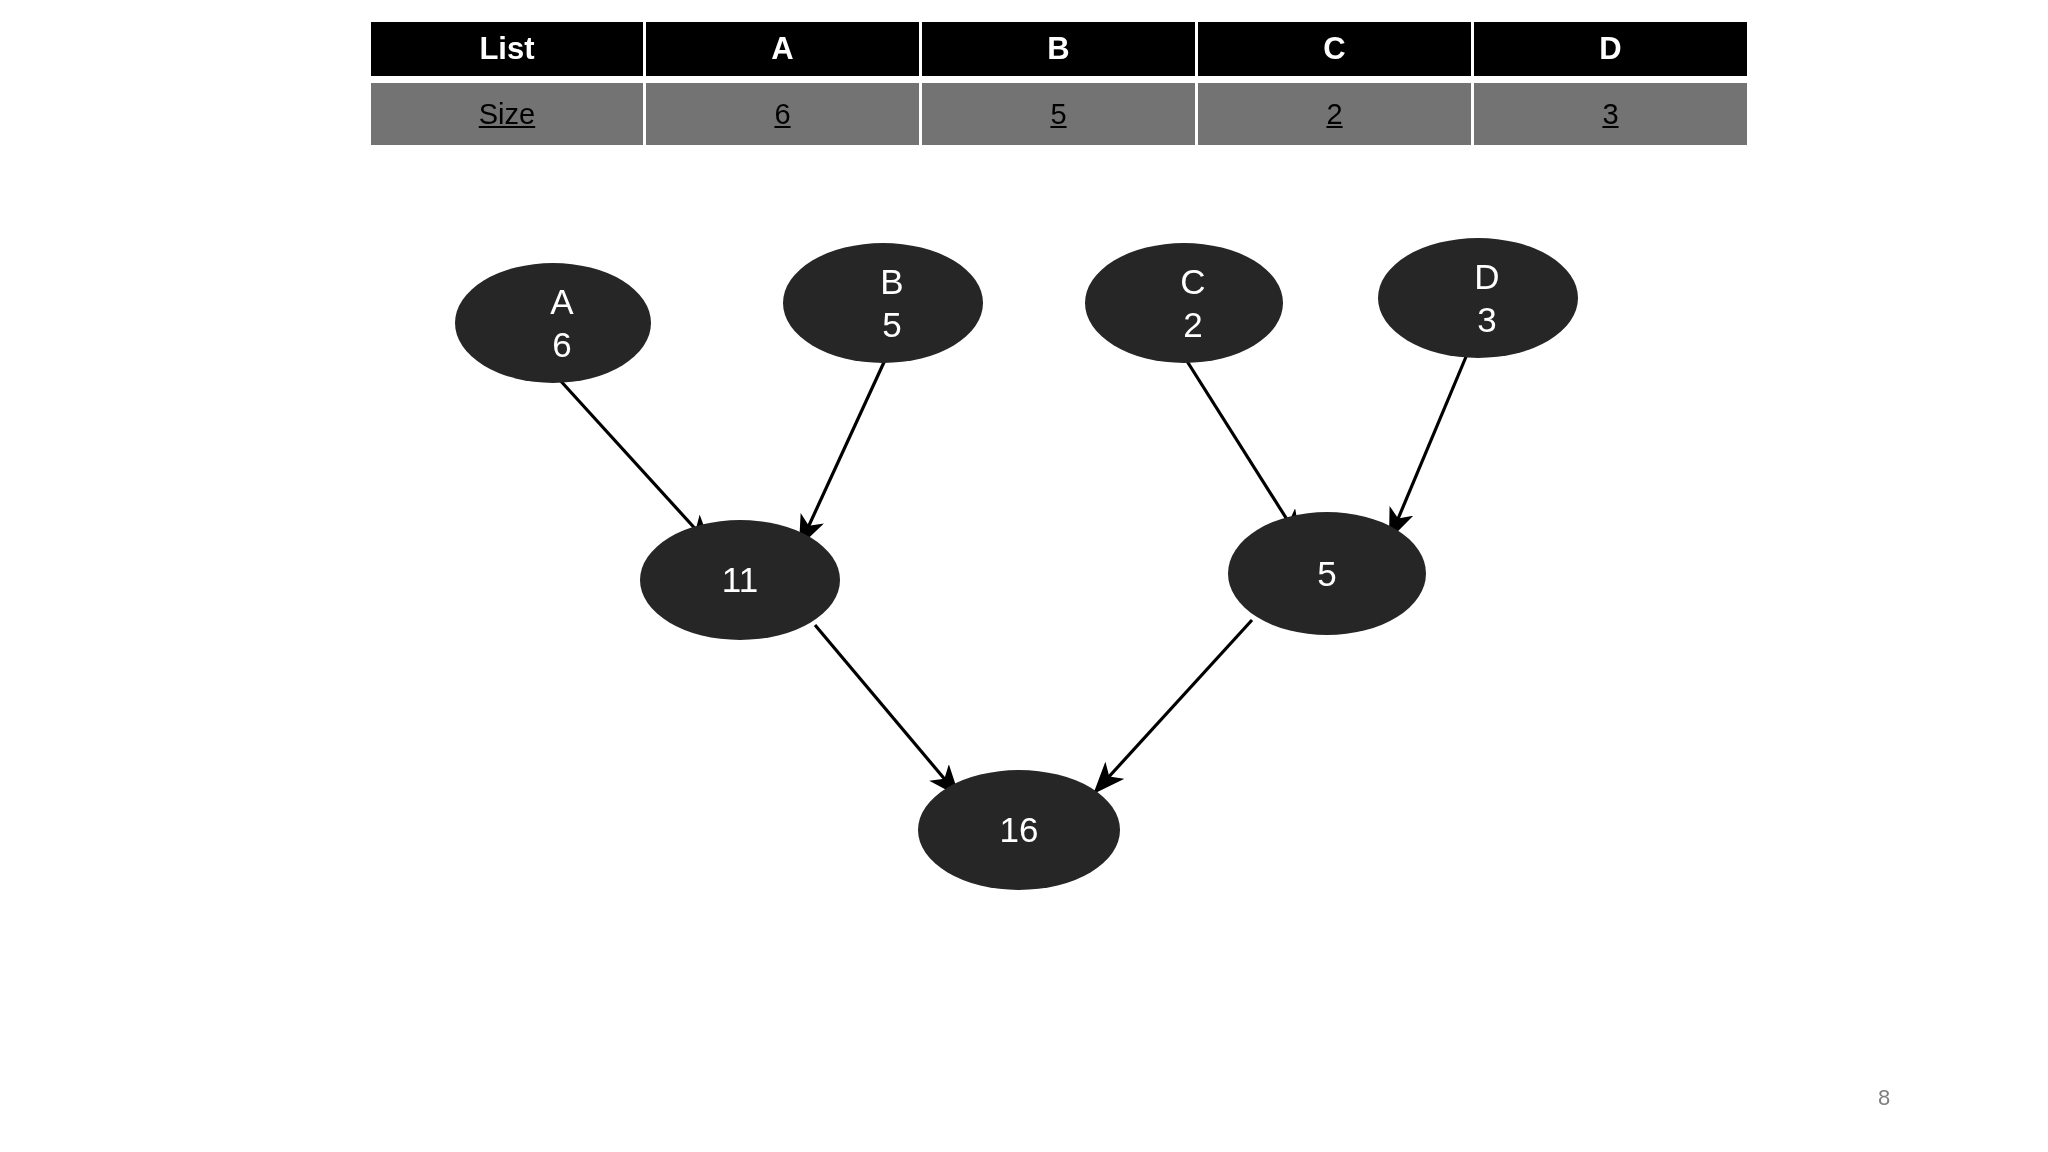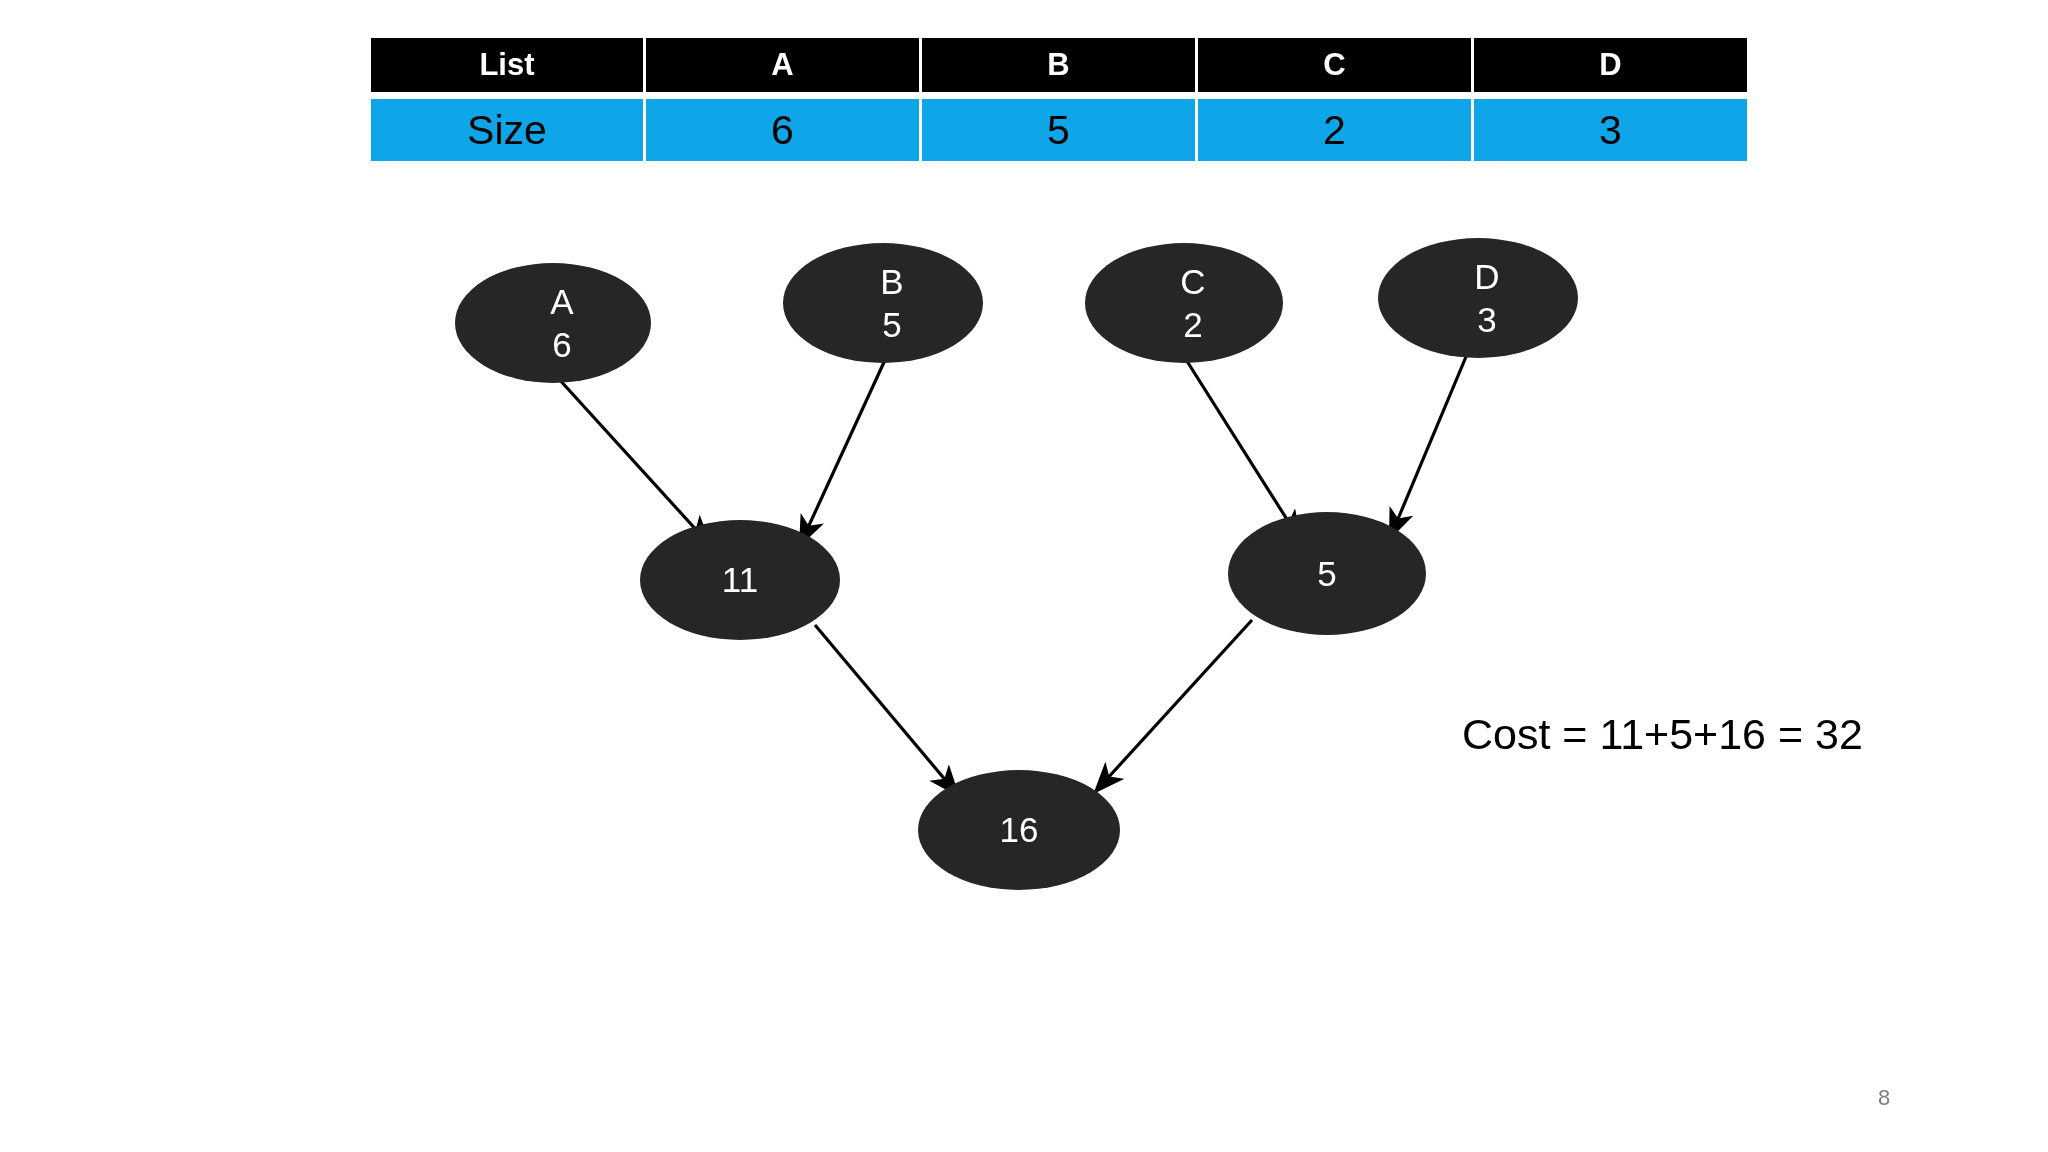--- a/index.html
+++ b/index.html
@@ -17,50 +17,51 @@
     width: 2048px;
     height: 1152px;
     background: #ffffff;
     overflow: hidden;
   }
 
   
   #size-table {
     position: absolute;
     left: 368px;
-    top: 38px;
+    top: 22px;
     width: 1365px;
     border-collapse: separate;
     border-spacing: 3px 0;
     table-layout: fixed;
+    text-decoration: underline;
   }
   #size-table col.c-label { width: 272px; }
   #size-table col.c-val   { width: 273px; }
 
   #size-table th,
   #size-table td {
     height: 54px;
     padding: 0;
     text-align: center;
     vertical-align: middle;
     font-size: 31px;
     line-height: 54px;
   }
   #size-table thead th {
     background: #000000;
     color: #ffffff;
     font-weight: bold;
   }
   #size-table tbody td {
-    background: #0ea5e9;
+    background: #737373;
     color: #000000;
     font-weight: normal;
     height: 62px;
     line-height: 62px;
-    font-size: 41px;
+    font-size: 29px;
   }
   #size-table tbody tr { }
 
   
   #diagram {
     position: absolute;
     left: 0;
     top: 0;
     width: 2048px;
     height: 1152px;
@@ -188,16 +189,15 @@
   </div>
 
   <div class="node" style="left:1228px; top:512px; width:198px; height:123px;">
     <span class="node-line">5</span>
   </div>
 
   <div class="node" style="left:918px; top:770px; width:202px; height:120px;">
     <span class="node-line">16</span>
   </div>
 
-  <div id="cost-text">Cost = 11+5+16 = 32</div>
   <div id="page-number">8</div>
 
 </div>
 
 </body></html>

